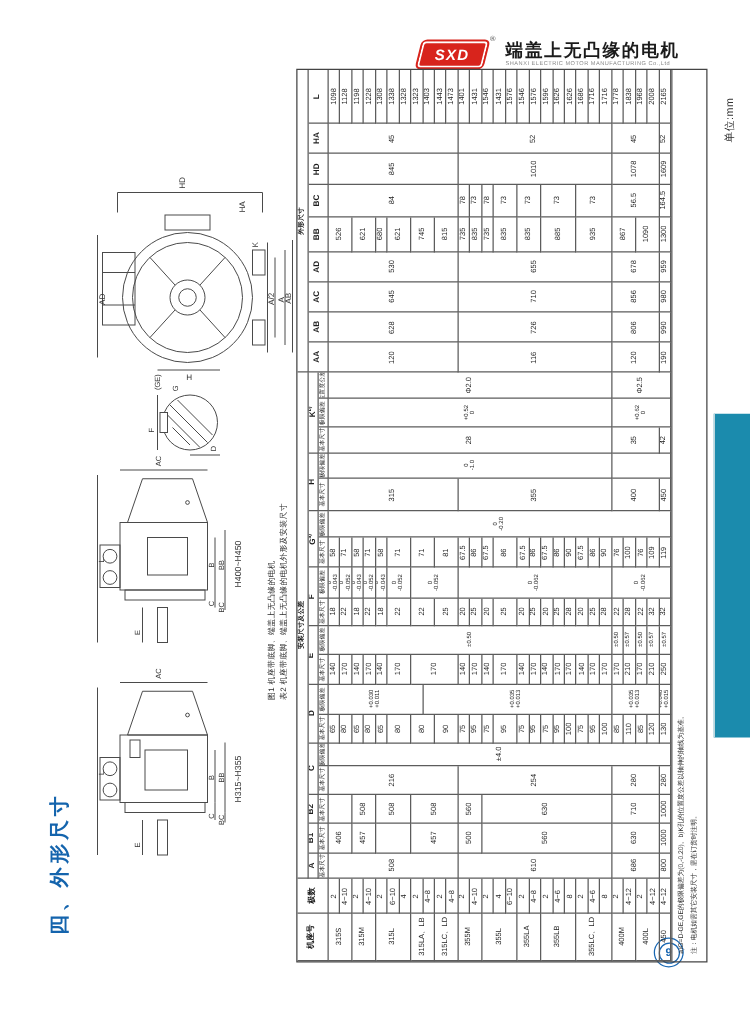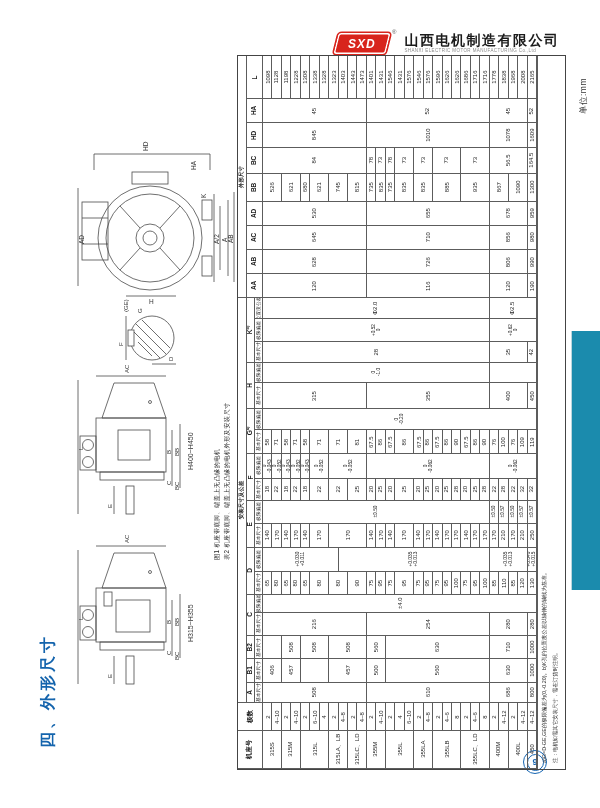--- a/index.html
+++ b/index.html
@@ -58,21 +58,21 @@
 </style>
 </head>
 <body>
 
 <div class="logo-wrap">
   <div class="logo-mark">
       <span>SXD</span>
     </div>
   <div class="logo-reg">®</div>
   <div class="logo-text">
-    <div class="logo-company">山西电机制造有限公司</div>
+    <div class="logo-company">端盖上无凸缘的电机</div>
     <div class="logo-sub">SHANXI ELECTRIC MOTOR MANUFACTURING Co.,Ltd</div>
   </div>
 </div>
 
 <div class="vrot unit-label" style="left:578px;top:114px;">单位:mm</div>
 
 <div class="vrot section-title" style="left:38px;top:748px;">四、外形尺寸</div>
 
 <div class="side-tab"></div>
 

